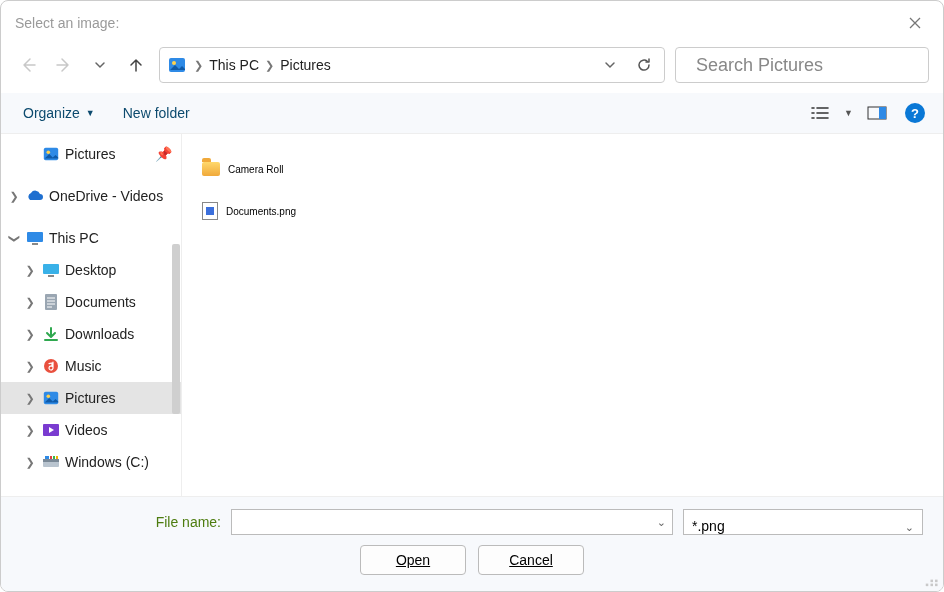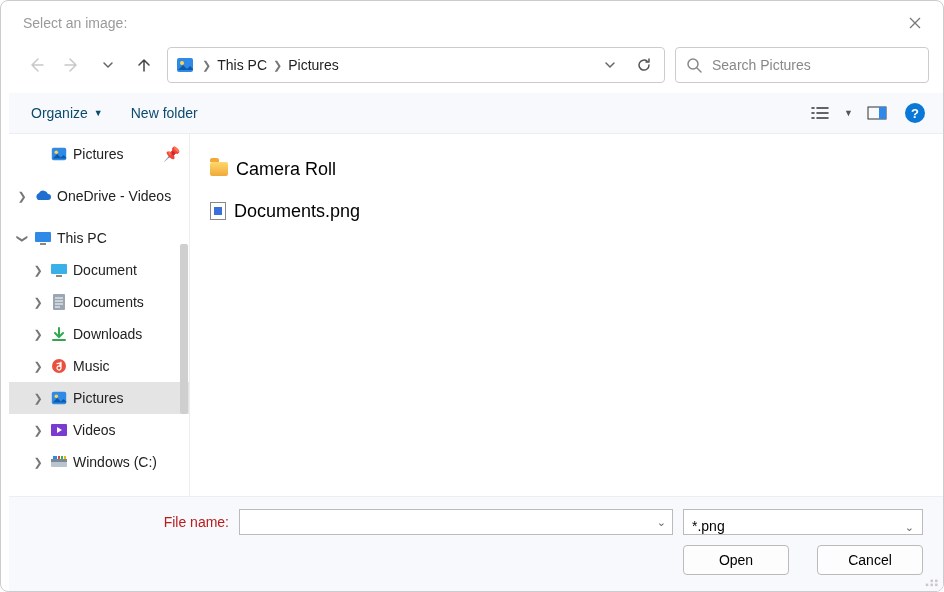--- a/index.html
+++ b/index.html
@@ -10,61 +10,61 @@
   .navrow { display:flex; align-items:center; gap:10px; padding: 8px 14px 10px 14px;}
   .navbtn { width:26px; height:26px; display:flex; align-items:center; justify-content:center; color:#666; cursor:pointer; border-radius:2px;}
   .navbtn.disabled { color:#c8c8c8; cursor:default;}
   .addressbar { flex:1; height:36px; border:1px solid #ccc; border-radius:4px; display:flex; align-items:center; padding:0 6px 0 6px; gap:6px; color:#333;}
   .addressbar .loc-icon { width:22px; height:22px; display:flex; align-items:center; justify-content:center;}
   .crumb { display:flex; align-items:center; gap:6px; font-size:14px; color:#222;}
   .crumb-sep { color:#777; font-size:11px;}
   .addr-spacer { flex:1;}
   .addr-btn { width:28px; height:28px; display:flex; align-items:center; justify-content:center; color:#555; cursor:pointer;}
   .searchbox { width:254px; height:36px; border:1px solid #ccc; border-radius:4px; display:flex; align-items:center; padding:0 10px; gap:8px; color:#888;}
-  .searchbox input { border:none; outline:none; flex:1; font-size:14px; color:#333; background:transparent;}
+  .searchbox input { border:none; outline:none; flex:1; font-size:18px; color:#333; background:transparent;}
   .searchbox input::placeholder { color:#888;}
   .toolbar { display:flex; align-items:center; justify-content:space-between; padding:6px 14px 6px 22px; background:#f7f9fc;}
   .toolbar-left { display:flex; align-items:center; gap:28px;}
   .toolbar .linkbtn { color:#0c4a6e; font-size:14px; cursor:pointer; display:flex; align-items:center; gap:6px;}
   .toolbar-right { display:flex; align-items:center; gap:10px;}
   .tbtn { width:28px; height:28px; display:flex; align-items:center; justify-content:center; color:#555; cursor:pointer; border-radius:3px;}
   .help-icon { width:20px; height:20px; border-radius:50%; background:#0a78d6; color:#fff; display:flex; align-items:center; justify-content:center; font-size:13px; font-weight:bold;}
   .body { flex:1; display:flex; min-height:0; border-top:1px solid #eee;}
   .sidebar { width:180px; background:#fff; overflow:hidden; font-size:14px; color:#222; position:relative;}
   .sidebar-inner { padding-top:4px;}
   .tree-row { display:flex; align-items:center; height:32px; padding-left:6px; gap:4px; cursor:pointer; white-space:nowrap; overflow:hidden;}
   .tree-row .exp { width:14px; text-align:center; color:#777; font-size:11px;}
   .tree-row .icon { width:20px; display:flex; align-items:center; justify-content:center;}
   .tree-row .lbl { flex:1; overflow:hidden; text-overflow:ellipsis;}
   .tree-row.indent1 { padding-left:22px;}
   .tree-row.selected { background:#e4e4e4;}
   .pin { color:#aaa; font-size:14px; padding-right:8px;}
   .divider { width:1px; background:#eee;}
   .scroll-thumb { position:absolute; right:1px; top:110px; width:8px; height:170px; background:#cfcfcf; border-radius:2px;}
-  .content { flex:1; padding:22px 20px; font-size:18px;}
+  .content { flex:1; padding:22px 20px; font-size:10px;}
   .item { display:flex; align-items:center; gap:8px; height:26px; margin-bottom:16px; cursor:pointer;}
   .folder-icon { width:18px; height:14px; background:linear-gradient(#ffd86b,#f0a93a); border-radius:2px; position:relative;}
   .folder-icon::before { content:""; position:absolute; top:-4px; left:0; width:9px; height:4px; background:#f0a93a; border-radius:2px 2px 0 0;}
   .file-icon-png { width:16px; height:18px; border:1px solid #888; background:#fff; position:relative; display:flex; align-items:center; justify-content:center;}
   .file-icon-png::after { content:""; width:8px; height:8px; background:#3b6fdc;}
   .footer { background:#f7f9fc; border-top:1px solid #eee; padding:12px 20px 16px 20px; display:flex; flex-direction:column; gap:10px;}
   .footer-row1 { display:flex; align-items:center; gap:10px;}
-  .footer-row1 .lbl { width:200px; text-align:right; font-size:14px; color:#b91c1c;}
+  .footer-row1 .lbl { width:200px; text-align:right; font-size:14px; color:#4d7c0f;}
   .filename-combo { flex:1; height:26px; border:1px solid #bbb; background:#fff; display:flex; align-items:center; padding:0 6px; justify-content:space-between;}
   .filter-combo { width:240px; height:26px; border:1px solid #bbb; background:#fff; display:flex; align-items:flex-end; padding:0 8px; justify-content:space-between; font-size:14px;}
-  .footer-row2 { display:flex; justify-content:flex-end; gap:28px;}
+  .footer-row2 { display:flex; justify-content:center; gap:12px;text-decoration:underline;}
   .btn { width:106px; height:30px; border:1px solid #bbb; background:#fdfdfd; border-radius:4px; display:flex; align-items:center; justify-content:center; font-size:14px; cursor:pointer;}
   .chev-down { font-size:11px; color:#666;}
   .pictures-icon svg, .monitor-icon svg { display:block;}
   .resize-grip { position:absolute; bottom:4px; right:4px; color:#c9c9c9; font-size:10px; line-height:4px; letter-spacing:1px; text-align:right;}
 </style>
 </head>
 <body>
 
-<div class="window" style="position:relative;padding-left:8px;">
+<div class="window" style="position:relative;">
 
   <div class="titlebar">
     <span>Select an image:</span>
     <div class="close">
       <svg width="12" height="12" viewBox="0 0 12 12">
           <path d="M1 1 L11 11 M11 1 L1 11" stroke="#777" stroke-width="1.3"></path>
         </svg>
     </div>
   </div>
 
@@ -193,21 +193,21 @@
         </div>
 
         <div class="tree-row indent1">
           <span class="exp">❯</span>
           <span class="icon">
             <svg width="18" height="14" viewBox="0 0 18 14">
                 <rect x="1" y="1" width="16" height="10" rx="1" fill="#39b1e8"></rect>
                 <rect x="6" y="12" width="6" height="2" fill="#888"></rect>
               </svg>
           </span>
-          <span class="lbl">Document</span>
+          <span class="lbl">Desktop</span>
         </div>
         <div class="tree-row indent1">
           <span class="exp">❯</span>
           <span class="icon">
             <svg width="16" height="18" viewBox="0 0 16 18">
                 <rect x="2" y="1" width="12" height="16" rx="1" fill="#9aa6b2"></rect>
                 <path d="M4 5h8M4 8h8M4 11h8M4 14h5" stroke="#fff" stroke-width="1"></path>
               </svg>
           </span>
           <span class="lbl">Documents</span>

